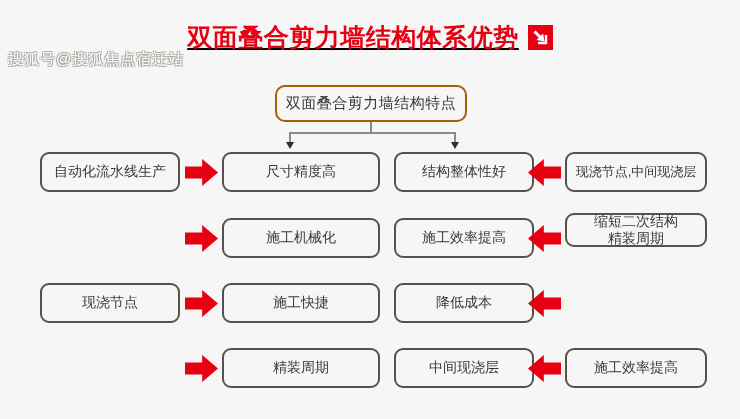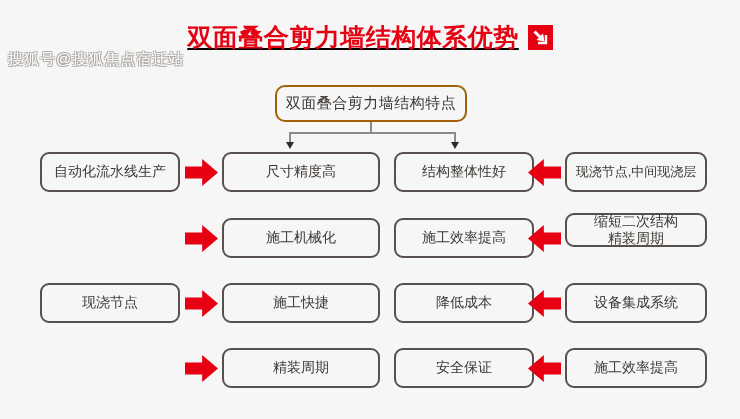--- a/index.html
+++ b/index.html
@@ -122,24 +122,23 @@
     <div class="box b4 tall"><span>缩短二次结构
 精装周期</span></div>
   </div>
 
   <div class="row" style="top:283px">
     <div class="box b1"><span>现浇节点</span></div>
     <div class="block-arrow arrow-right"></div>
     <div class="box b3"><span>降低成本</span></div>
     <div class="box b2"><span>施工快捷</span></div>
     <div class="block-arrow arrow-left"></div>
-    <div class="box b4"><span>设备集成系统</span></div>
   </div>
 
   <div class="row" style="top:348px">
     <div class="block-arrow arrow-right"></div>
     <div class="box b2"><span>精装周期</span></div>
-    <div class="box b3"><span>安全保证</span></div>
+    <div class="box b3"><span>中间现浇层</span></div>
     <div class="block-arrow arrow-left"></div>
     <div class="box b4"><span>施工效率提高</span></div>
   </div>
 
 </div>
 
 </body></html>

